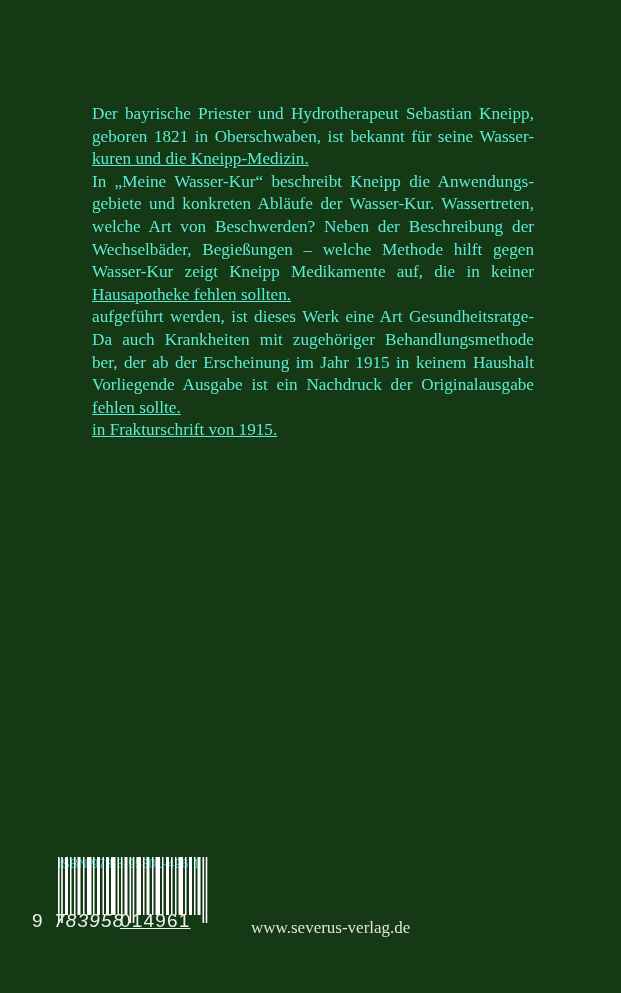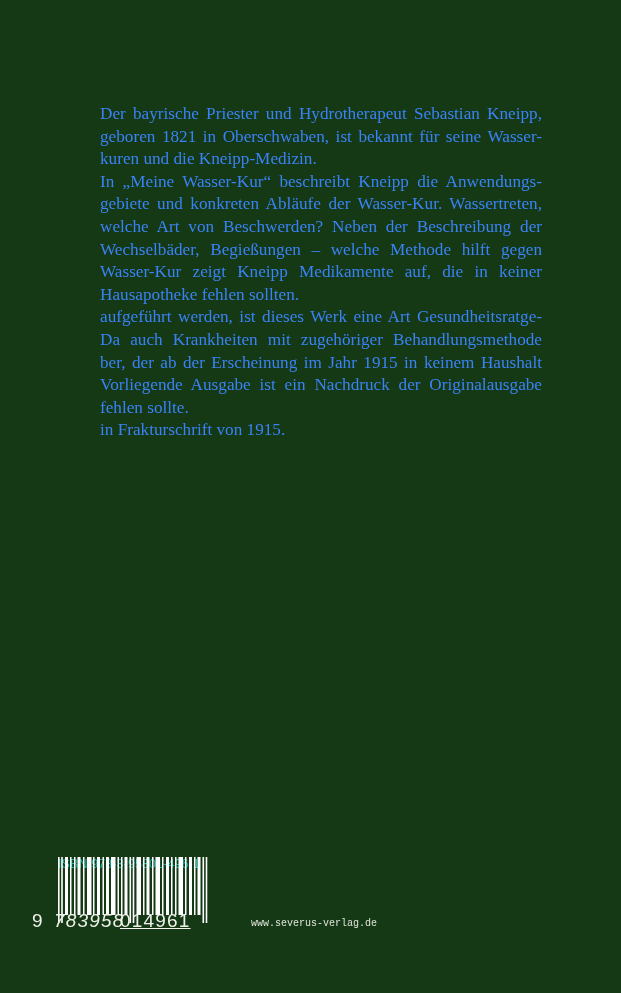--- a/index.html
+++ b/index.html
@@ -9,34 +9,35 @@
     body {
       width: 621px;
       height: 993px;
       background: #143914;
       position: relative;
       overflow: hidden;
       font-family: "Liberation Serif", "DejaVu Serif", serif;
     }
     .blurb {
       position: absolute;
-      left: 100px;
+      left: 92px;
       top: 103px;
       width: 442px;
-      color: #3b82f6;
+      color: #5eead4;
       font-size: 17.2px;
       line-height: 22.6px;
     }
     .blurb .line {
       display: block;
       white-space: nowrap;
       text-align-last: justify;
     }
     .blurb .line.last {
       text-align-last: left;
+      text-decoration: underline;
     }
     .isbn-block {
       position: absolute;
       left: 32px;
       top: 841px;
       width: 170px;
       height: 95px;
     }
     .isbn-label {
       position: absolute;
@@ -77,22 +78,22 @@
     .barcode-digits .d-right {
       position: absolute;
       left: 88px;
       letter-spacing: 1.2px;
       text-decoration: underline;
     }
     .publisher-url {
       position: absolute;
       left: 251px;
       top: 918px;
-      font-family: Liberation Mono, monospace;
-      font-size: 10px;
+      font-family: Liberation Serif, serif;
+      font-size: 17px;
       color: #dfe3da;
       white-space: nowrap;
     }
   </style>
 </head>
 <body>
 
 <div class="blurb">
   <span class="line">Der bayrische Priester und Hydrotherapeut Sebastian Kneipp,</span>
   <span class="line">geboren 1821 in Oberschwaben, ist bekannt für seine Wasser-</span>

